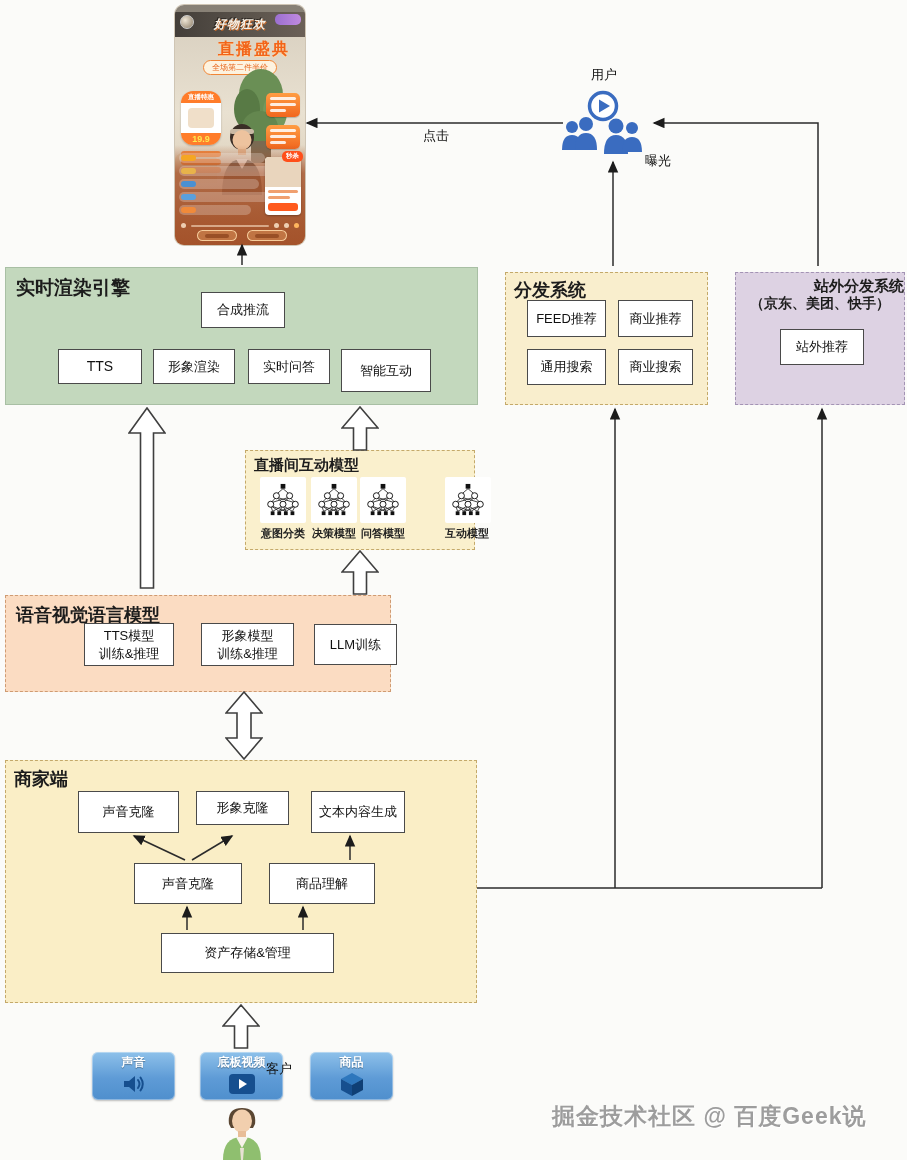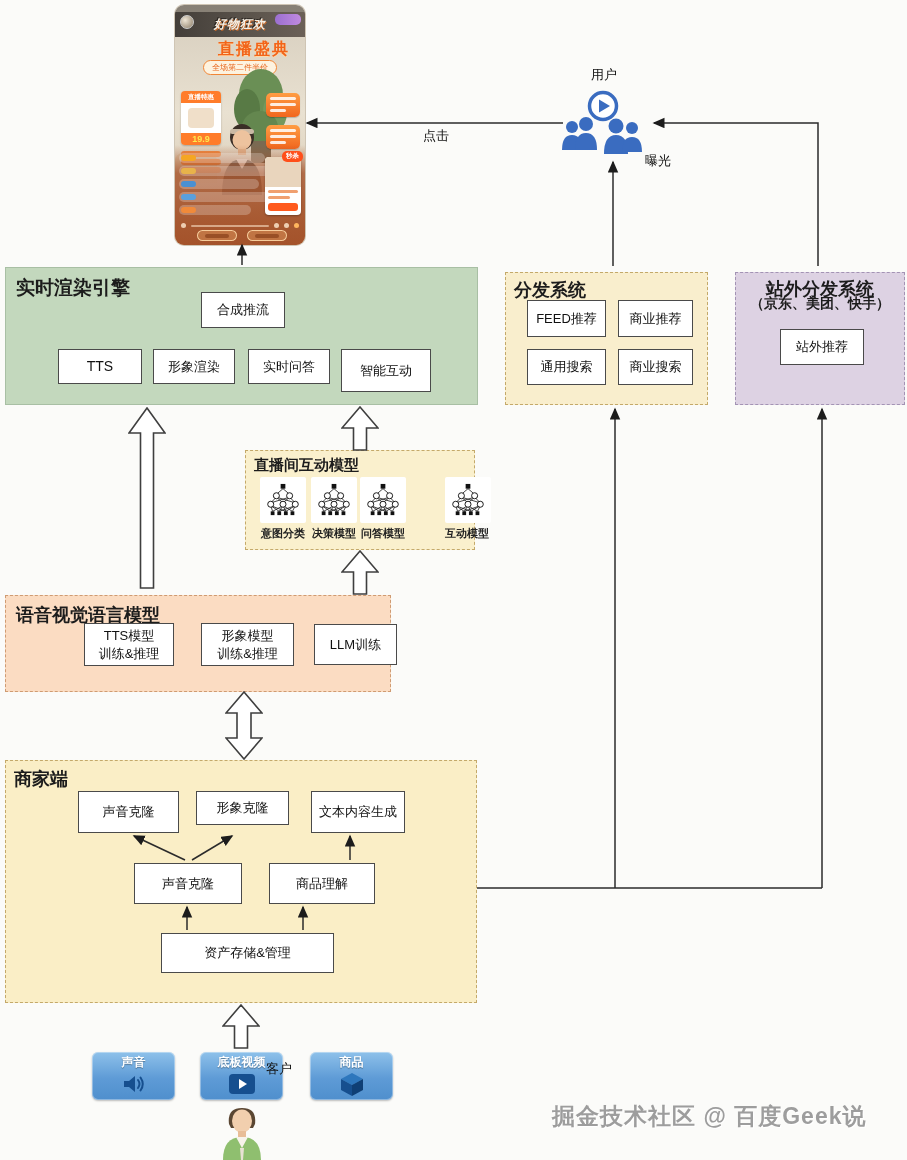--- a/index.html
+++ b/index.html
@@ -53,21 +53,21 @@
                text-shadow:1px 1px 0 #c96a2a, -1px -1px 0 #2a2520; font-style:italic; }
   .ph-avatar { position:absolute; left:5px; top:10px; width:14px; height:14px; border-radius:50%;
                background:radial-gradient(circle at 35% 35%, #efe6d6, #8a7b66); border:1px solid #ccc; }
   .ph-badge-tr { position:absolute; right:4px; top:9px; width:26px; height:11px; border-radius:5px;
                background:linear-gradient(90deg,#9b6fd0,#c08ae0); }
   .ph-event { position:absolute; top:34px; width:100%; text-align:center; font-size:16px; font-weight:900;
                color:#f26419; letter-spacing:2px; text-shadow:0 1px 0 #ffd9a8;padding-left:28px; }
   .ph-pill  { position:absolute; top:55px; left:50%; transform:translateX(-50%); font-size:8px; color:#e8681f;
                background:#fdf3e0; border:1px solid #f08636; border-radius:8px; padding:1px 8px; white-space:nowrap; }
   .ph-couch { position:absolute; left:0; bottom:62px; width:42px; height:30px; background:#dcc9ab; border-radius:8px 8px 0 0; }
-  .ph-leftcard { position:absolute; left:6px; top:86px; width:40px; border-radius:4px; overflow:hidden;
+  .ph-leftcard { position:absolute; left:6px; top:86px; width:40px; border-radius:12px; overflow:hidden;
                box-shadow:0 1px 2px rgba(0,0,0,.25); }
   .ph-lc-h { background:#ff7c2a; color:#fff; font-size:6.5px; text-align:center; padding:1.5px 0; font-weight:700; }
   .ph-lc-body { background:#fff; height:30px; display:flex; align-items:center; justify-content:center; }
   .ph-lc-prod { width:26px; height:20px; background:#f0dfc9; border-radius:4px; }
   .ph-lc-price { background:#ff7c2a; color:#ffe84d; font-weight:800; font-size:9px; text-align:center; padding:1px 0; }
   .ph-mini-pill { position:absolute; left:6px; width:40px; height:6px; border-radius:3px; background:rgba(246,130,50,.9); }
   .ph-rbadge { position:absolute; right:5px; width:34px; height:24px; border-radius:5px;
                background:linear-gradient(180deg,#ff9d43,#f1661e); box-shadow:0 1px 1px rgba(0,0,0,.2); padding:4px 4px; }
   .ph-rbadge i { display:block; height:3px; border-radius:2px; background:rgba(255,255,255,.85); margin-bottom:3px; }
   .ph-bottom { position:absolute; left:0; right:0; bottom:0; height:100px;
@@ -218,21 +218,21 @@
 
   <div class="container dist-box">
     <div class="c-title" style="position:absolute; left:8px; top:5px; font-size:18px;">分发系统</div>
     <div class="node" style="left:21px;  top:27px; width:79px; height:37px;">FEED推荐</div>
     <div class="node" style="left:112px; top:27px; width:75px; height:37px;">商业推荐</div>
     <div class="node" style="left:21px;  top:76px; width:79px; height:36px;">通用搜索</div>
     <div class="node" style="left:112px; top:76px; width:75px; height:36px;">商业搜索</div>
   </div>
 
   <div class="container ext-box">
-    <div class="c-title" style="position:absolute; left:0; top:4px; width:100%; text-align:center; font-size:18px;">站外分发系统</div>
+    <div class="c-title" style="position:absolute; left:0; top:4px; width:100%; text-align:right; font-size:15px;">站外分发系统</div>
     <div class="c-title" style="position:absolute; left:0; top:22px; width:100%; text-align:center; font-size:14px;">（京东、美团、快手）</div>
     <div class="node" style="left:44px; top:56px; width:84px; height:36px;">站外推荐</div>
   </div>
 
   <div class="container inter-box">
     <div class="c-title" style="position:absolute; left:8px; top:5px; font-size:15px;">直播间互动模型</div>
   </div>
 
   <div class="nn-tile" style="left:260px; top:477px;">
     <div class="nn-img">

